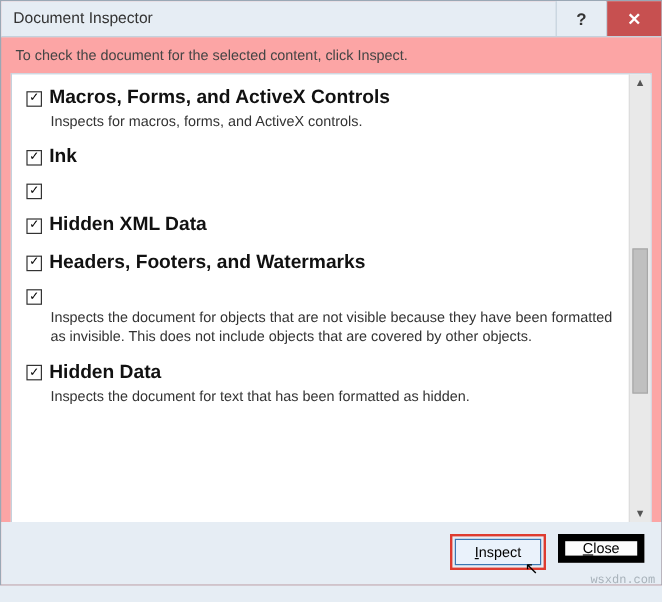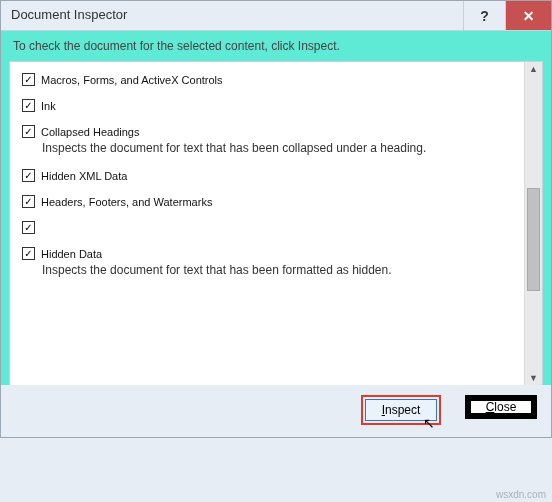--- a/index.html
+++ b/index.html
@@ -1,41 +1,41 @@
 <!DOCTYPE html>
 <html><head>
 <meta charset="utf-8">
 <style>
   * { box-sizing: border-box; margin: 0; padding: 0; }
   body { font-family: "Segoe UI", Tahoma, sans-serif; font-size: 12px; background: #e6edf4; }
-  .dialog { width: 552px; height: 438px; background: #5eead4; border: 1px solid #9aa8b5; display: flex; flex-direction: column; }
+  .dialog { width: 552px; height: 488px; background: #fca5a5; border: 1px solid #9aa8b5; display: flex; flex-direction: column; }
   .title-bar { display: flex; align-items: stretch; height: 30px; background: #e6edf4; border-bottom: 1px solid #c5d1dc; }
   .title-text { flex: 1; font-size: 13px; color: #333; padding: 6px 10px; }
   .title-btn { width: 42px; display: flex; align-items: center; justify-content: center; font-size: 14px; font-weight: bold; border-left: 1px solid #c5d1dc; }
   .title-btn.help { color: #333; background: #e6edf4; }
   .title-btn.close { background: #c75050; color: #fff; width: 46px; }
   .instruction { padding: 8px 0 6px 12px; color: #444; }
   .content-wrap { flex: 1; display: flex; background: #fff; margin: 2px 8px 0 8px; border: 1px solid #c5d1dc; border-bottom: none; position: relative; }
   .list { flex: 1; overflow: hidden; padding: 6px 0 4px 0; }
   .scrollbar { width: 18px; background: #e9e9e9; border-left: 1px solid #ddd; display: flex; flex-direction: column; }
   .scroll-arrow { height: 14px; display: flex; align-items: center; justify-content: center; color: #555; font-size: 9px; }
   .scroll-track { flex:1; position:relative; }
   .scroll-thumb { position: absolute; left: 2px; right: 2px; top: 38%; height: 35%; background: #c0c0c0; border: 1px solid #a8a8a8; }
   .item { padding: 5px 10px 8px 12px; }
   .item-head { display: flex; align-items: center; gap: 6px; }
   .cb { width: 13px; height: 13px; border: 1px solid #333; background: #fff; display: flex; align-items: center; justify-content: center; font-size: 10px; line-height: 1; color: #000; }
-  .item-title { font-weight: normal; color: #111; font-size: 11px; }
+  .item-title { font-weight: bold; color: #111; font-size: 16px; }
   .item-desc { margin-left: 20px; color: #333; margin-top: 2px; line-height: 1.35; }
-  .button-row { display: flex; justify-content: flex-end; gap: 24px; padding: 10px 14px 12px 10px; background: #e6edf4; }
+  .button-row { display: flex; justify-content: flex-end; gap: 10px; padding: 10px 14px 12px 10px; background: #e6edf4; }
   .btn { min-width: 72px; height: 24px; background: #fdfdfd; border: 6px solid #000000; font-size: 12px; display:flex; align-items:center; justify-content:center; }
   .btn.primary-wrap { border: 2px solid #de3b2f; padding: 2px; background: transparent; height: auto; min-width: auto; }
   .btn.primary { border: 1px solid #3a76b1; background: #eaf2fb; min-width: 72px; height: 22px; }
   .btn .u { text-decoration: underline; }
   .cursor { position: absolute; pointer-events: none; font-size: 14px; color:#000; }
-  .watermark { position: fixed; right: 6px; bottom: 2px; font-size: 10px; color: #a8b2ba; }
+  .watermark { position: fixed; right: 6px; bottom: 12px; font-size: 10px; color: #a8b2ba; font-family: Liberation Mono, monospace; }
 </style>
 </head>
 <body>
 
 <div class="dialog">
 
   <div class="title-bar">
     <div class="title-text">Document Inspector</div>
     <div class="title-btn help">?</div>
     <div class="title-btn close">✕</div>
@@ -44,55 +44,55 @@
   <div class="instruction">To check the document for the selected content, click Inspect.</div>
 
   <div class="content-wrap">
     <div class="list">
 
       <div class="item">
         <div class="item-head">
           <div class="cb">✓</div>
           <div class="item-title">Macros, Forms, and ActiveX Controls</div>
         </div>
+        <div class="item-desc">Inspects for macros, forms, and ActiveX controls.</div>
       </div>
 
       <div class="item">
         <div class="item-head">
           <div class="cb">✓</div>
           <div class="item-title">Ink</div>
         </div>
       </div>
 
       <div class="item">
         <div class="item-head">
           <div class="cb">✓</div>
-          <div class="item-title">Collapsed Headings</div>
         </div>
-        <div class="item-desc">Inspects the document for text that has been collapsed under a heading.</div>
       </div>
 
       <div class="item">
         <div class="item-head">
           <div class="cb">✓</div>
           <div class="item-title">Hidden XML Data</div>
         </div>
       </div>
 
       <div class="item">
         <div class="item-head">
           <div class="cb">✓</div>
           <div class="item-title">Headers, Footers, and Watermarks</div>
         </div>
       </div>
 
       <div class="item">
         <div class="item-head">
           <div class="cb">✓</div>
         </div>
+        <div class="item-desc">Inspects the document for objects that are not visible because they have been formatted as invisible. This does not include objects that are covered by other objects.</div>
       </div>
 
       <div class="item">
         <div class="item-head">
           <div class="cb">✓</div>
           <div class="item-title">Hidden Data</div>
         </div>
         <div class="item-desc">Inspects the document for text that has been formatted as hidden.</div>
       </div>
 

